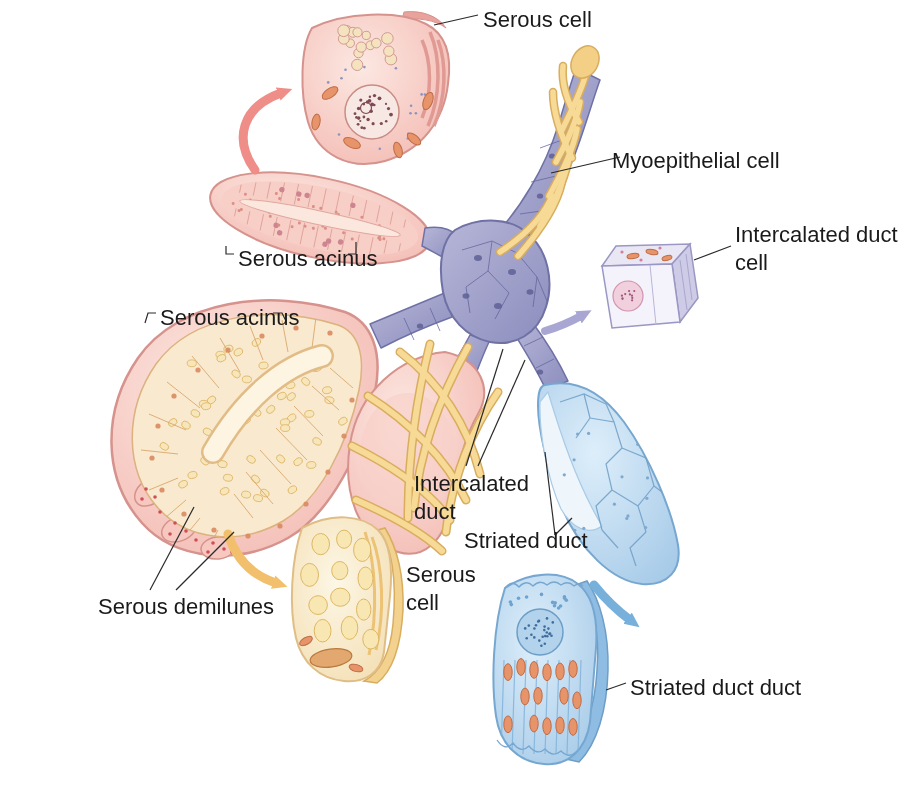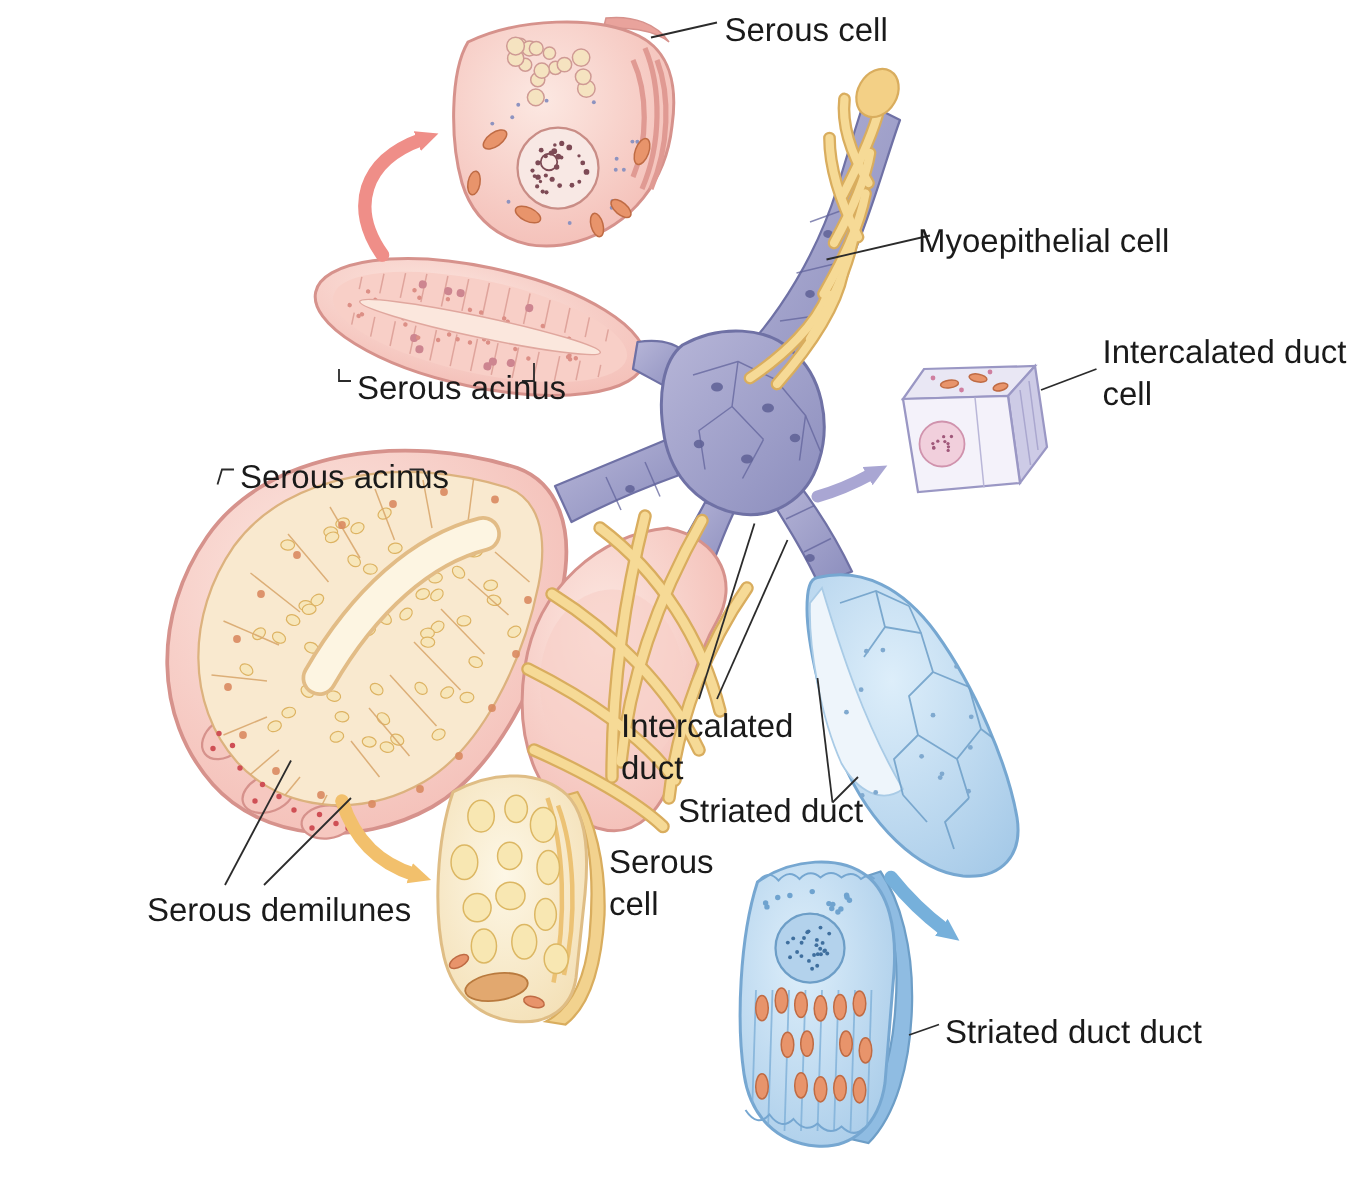--- a/index.html
+++ b/index.html
@@ -642,19 +642,19 @@
 
 <div>
   <div class="label" style="left:483px;top:6px">Serous cell</div>
   <div class="label" style="left:612px;top:147px">Myoepithelial cell</div>
   <div class="label" style="left:735px;top:221px">Intercalated duct
 cell</div>
   <div class="label" style="left:238px;top:245px">Serous acinus</div>
   <div class="label" style="left:160px;top:304px">Serous acinus</div>
   <div class="label" style="left:414px;top:470px">Intercalated
 duct</div>
-  <div class="label" style="left:452px;top:527px">Striated duct</div>
+  <div class="label" style="left:464px;top:527px">Striated duct</div>
   <div class="label" style="left:98px;top:593px">Serous demilunes</div>
   <div class="label" style="left:406px;top:561px">Serous
 cell</div>
   <div class="label" style="left:630px;top:674px">Striated duct duct</div>
 </div>
 </div>
 
 </body></html>

